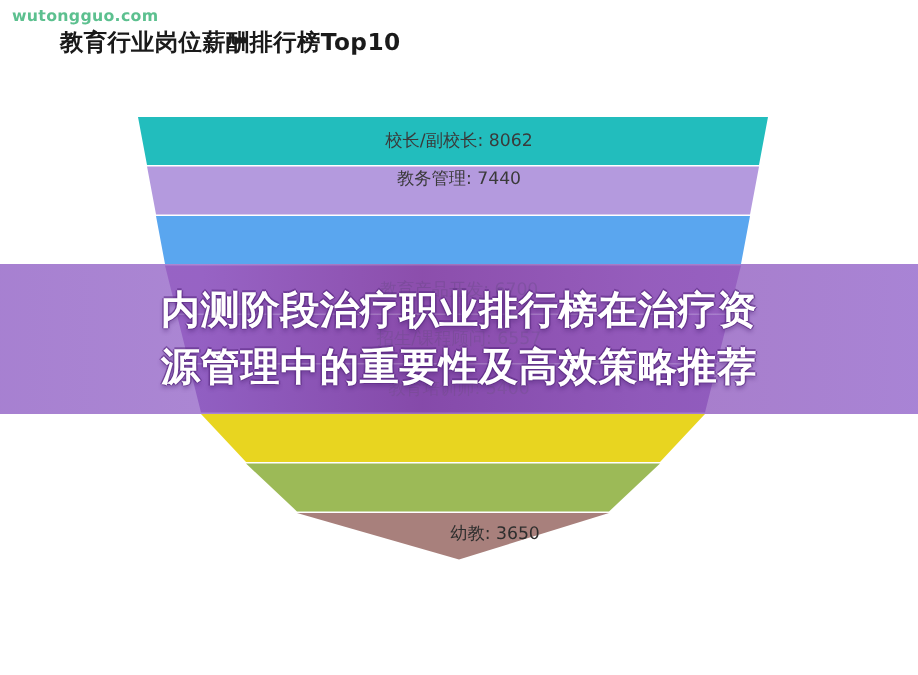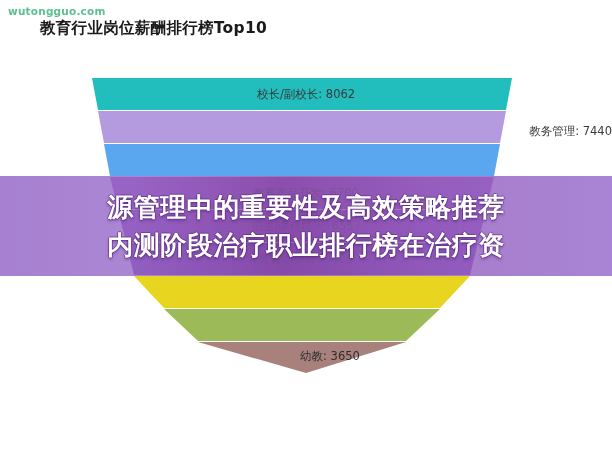--- a/index.html
+++ b/index.html
@@ -185,28 +185,28 @@
         <polygon points="134,276 470,276 440,308 164,308" fill="#e8d520"></polygon>
 
         <polygon points="164,309 440,309 406,341 198,341" fill="#9cba57"></polygon>
 
         <polygon points="198,342 406,342 306,373" fill="#a8807c"></polygon>
       </g>
     </svg>
 
     <div class="funnel-labels">
       <div class="funnel-label" style="top:94px;">校长/副校长: 8062</div>
-      <div class="funnel-label" style="top:131px;text-align:right;">教务管理: 7440</div>
+      <div class="funnel-label" style="top:119px;">教务管理: 7440</div>
       <div class="funnel-label light" style="top:193px;">教育产品开发: 6700</div>
       <div class="funnel-label light" style="top:226px;">招生/课程顾问: 6557</div>
       <div class="funnel-label light" style="top:259px;">教育培训师: 5400</div>
       <div class="funnel-label dark" style="top:356px;padding-left:24px;">幼教: 3650</div>
     </div>
   </div>
 
   <div class="overlay-banner">
     <div class="overlay-text">
+      <div class="overlay-line">内测阶段治疗职业排行榜在治疗资</div>
       <div class="overlay-line">源管理中的重要性及高效策略推荐</div>
-      <div class="overlay-line">内测阶段治疗职业排行榜在治疗资</div>
     </div>
   </div>
 
 </div>
 
 </body></html>

